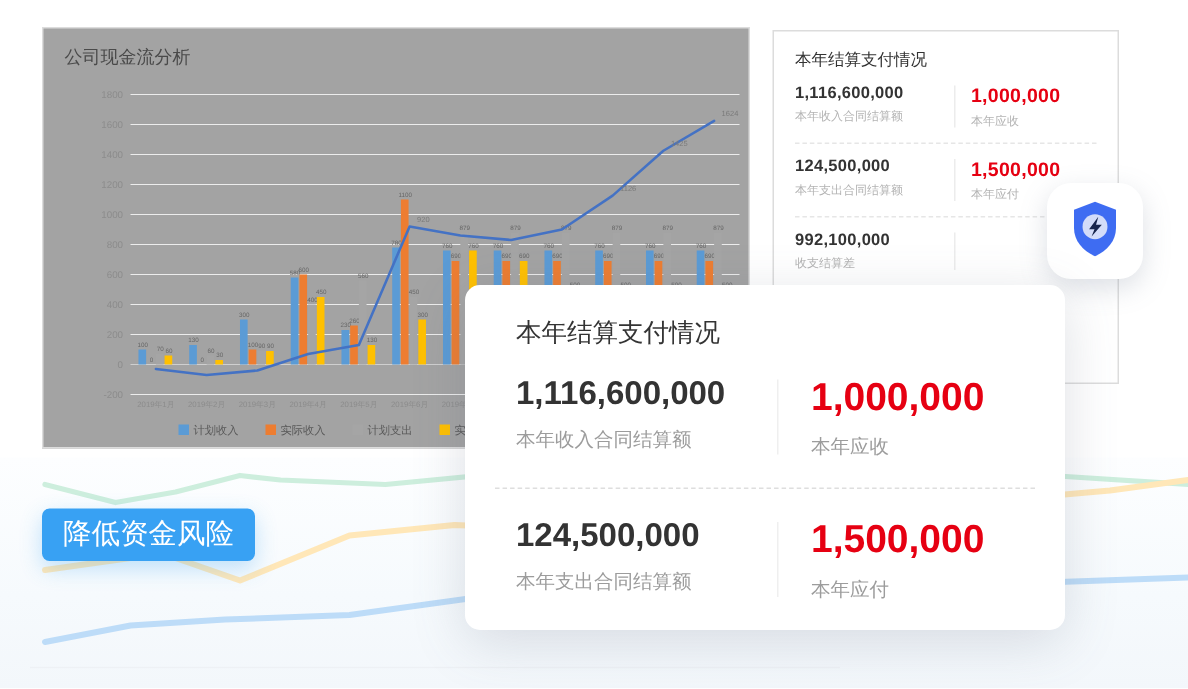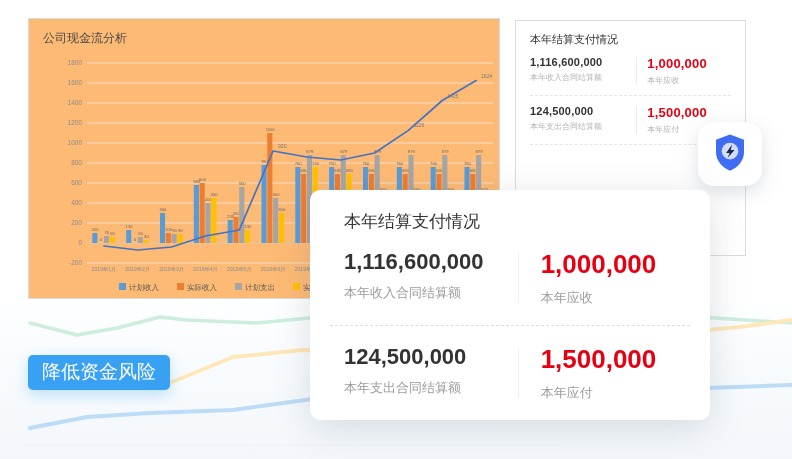--- a/index.html
+++ b/index.html
@@ -6,21 +6,21 @@
   *{box-sizing:border-box;}
   body{font-family:"Liberation Sans","DejaVu Sans",sans-serif;}
   .stage{position:relative;width:792px;height:459px;background:#ffffff;overflow:hidden;}
 
   
   .bottom-section{position:absolute;left:0;top:305px;width:792px;height:154px;z-index:0;
     background:linear-gradient(180deg,#fdfeff 0%,#f6fafd 60%,#f3f7fb 100%);}
   .bottom-section svg{display:block;}
 
   
-  .chart-card{position:absolute;left:28px;top:18px;width:472px;height:281px;background:#fdba74;
+  .chart-card{position:absolute;left:28px;top:18px;width:472px;height:281px;background:#a3a3a3;
     border:1px solid #dcdcdc;z-index:1;}
   .chart-card-title{position:absolute;left:14px;top:11px;font-size:12px;color:#4a4a4a;}
   .chart-wrap{position:absolute;left:12px;top:30px;}
 
   
   .summary-panel{position:absolute;left:515px;top:20px;width:231px;height:236px;background:#fff;
     border:1px solid #dcdcdc;z-index:1;padding:11px 14px;}
   .sp-title{font-size:11px;color:#333;margin-bottom:9px;}
   .sp-row{display:flex;align-items:flex-start;}
   .sp-col-left{flex:1.15;min-width:0;}
@@ -45,21 +45,21 @@
   .pp-col-right{flex:1;min-width:0;}
   .pp-vdivider{width:1px;background:#efefef;align-self:stretch;margin:4px 22px;}
   .pp-num{font-size:22px;font-weight:bold;color:#333;}
   .pp-num.red{color:#e60012;font-size:26px;}
   .pp-label{font-size:13px;color:#9c9c9c;margin-top:9px;}
   .pp-dash{border-top:1px dashed #dedede;margin:18px -14px;}
 
   
   .risk-badge{position:absolute;left:28px;top:339px;z-index:4;background:#38a1f3;color:#fff;
     font-size:19px;padding:4px 14px 5px 14px;border-radius:5px;
-    box-shadow:0 5px 14px rgba(56,161,243,.30);cursor:pointer;margin-top:16px;}
+    box-shadow:0 5px 14px rgba(56,161,243,.30);cursor:pointer;}
 </style>
 </head>
 <body>
 
 <div class="stage">
 
   <div class="bottom-section">
     <svg width="792" height="154" viewBox="0 0 792 154" preserveAspectRatio="none">
       <polyline points="30,18 77,30 117,23 160,12 187,15 257,18 340,10 480,8 600,17 700,12 792,18" fill="none" stroke="#cdeedd" stroke-width="3.5" stroke-linejoin="round" stroke-linecap="round"></polyline>
       <polyline points="30,75 87,67 117,67 160,82 233,52 303,45 420,50 520,48 650,30 740,22 792,15" fill="none" stroke="#ffe7b8" stroke-width="4" stroke-linejoin="round" stroke-linecap="round"></polyline>
@@ -241,20 +241,28 @@
       </div>
       <div class="sp-vdivider"></div>
       <div class="sp-col-right">
         <div class="sp-num red">1,500,000</div>
         <div class="sp-label">本年应付</div>
       </div>
     </div>
 
     <div class="sp-dash"></div>
 
+    <div class="sp-row">
+      <div class="sp-col-left">
+        <div class="sp-num">992,100,000</div>
+        <div class="sp-label">收支结算差</div>
+      </div>
+      <div class="sp-vdivider"></div>
+      <div class="sp-col-right"></div>
+    </div>
   </div>
 
   <div class="shield-card">
     <span>
       <svg width="42" height="42" viewBox="0 0 48 48">
         <path d="M24 4 L40 10 V24 C40 34 33 41.5 24 45.5 C15 41.5 8 34 8 24 V10 Z" fill="#3e6cf2"></path>
         <circle cx="24" cy="23" r="9.5" fill="#d3dcf9"></circle>
         <polygon points="26.5,15.5 19.5,25 23.6,25 21.4,30.5 29.2,21.6 24.8,21.6" fill="#18254d"></polygon>
       </svg>
     </span>

